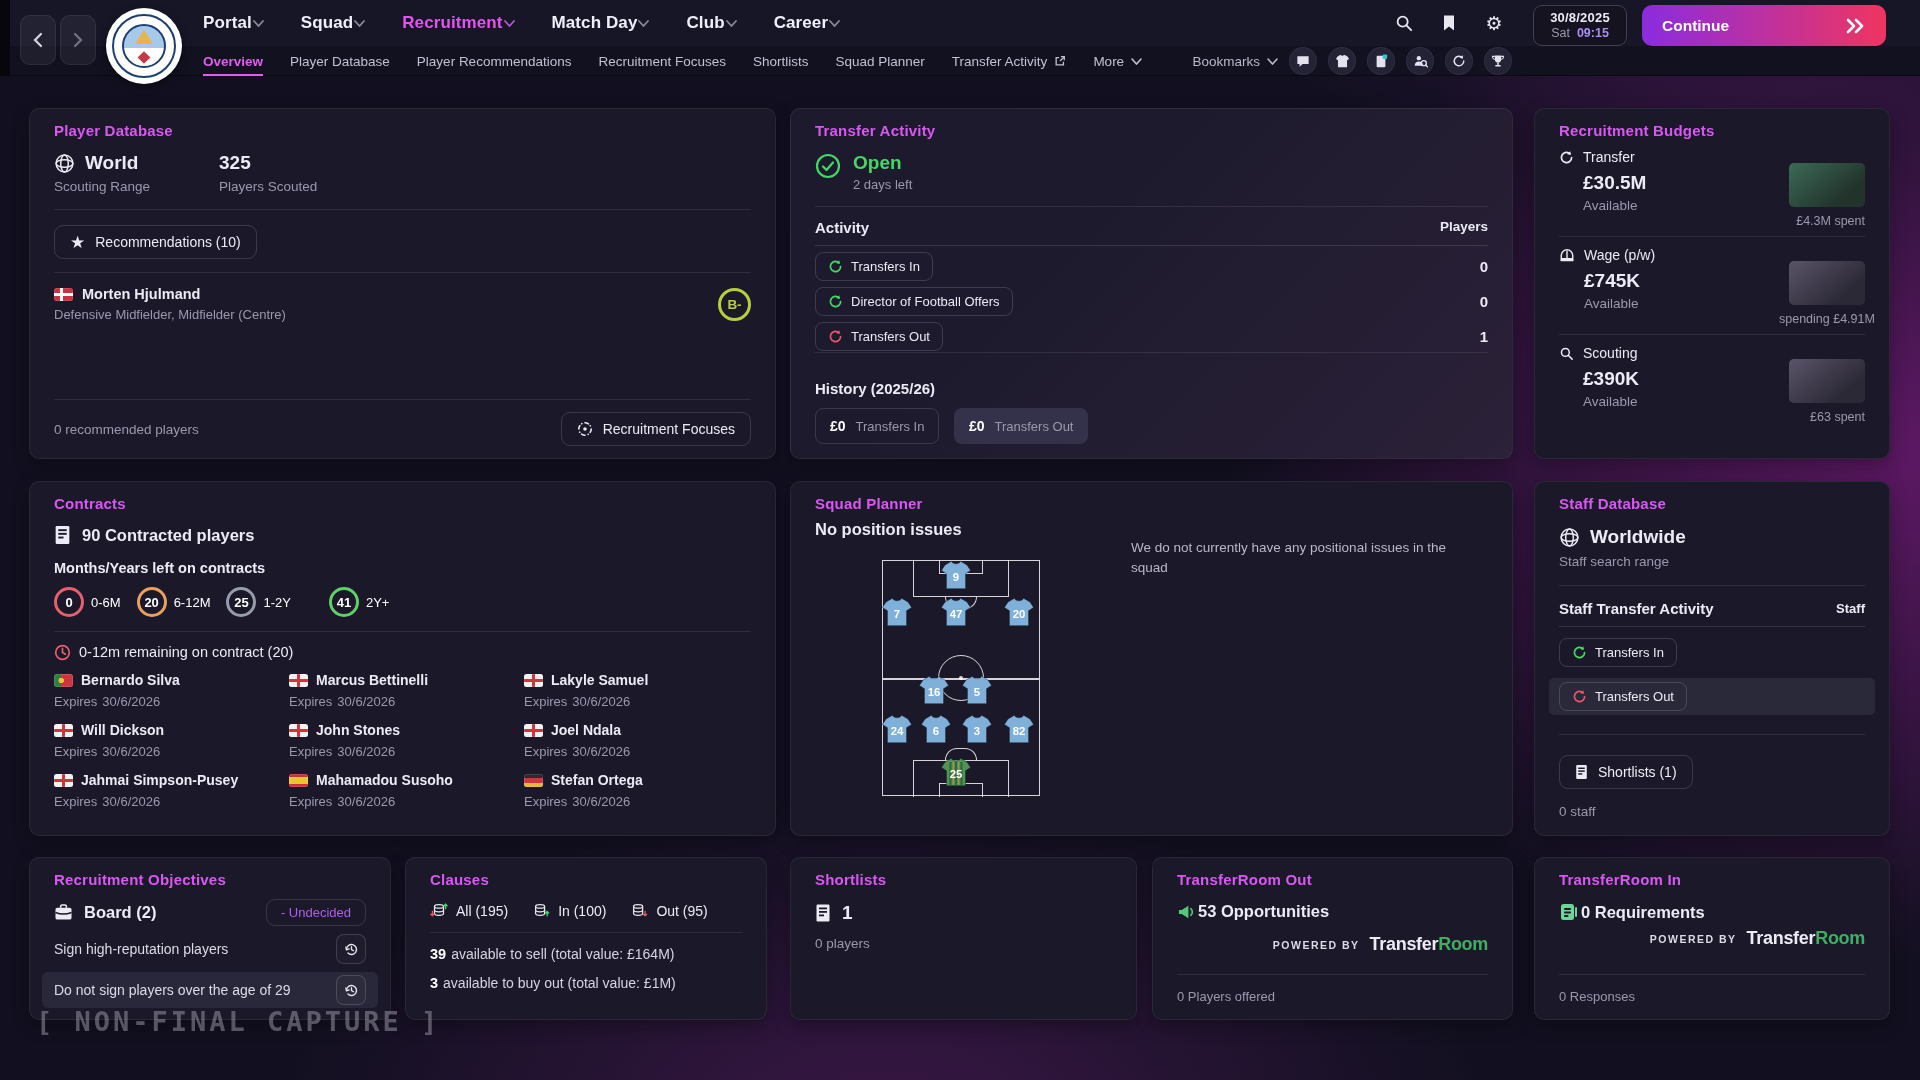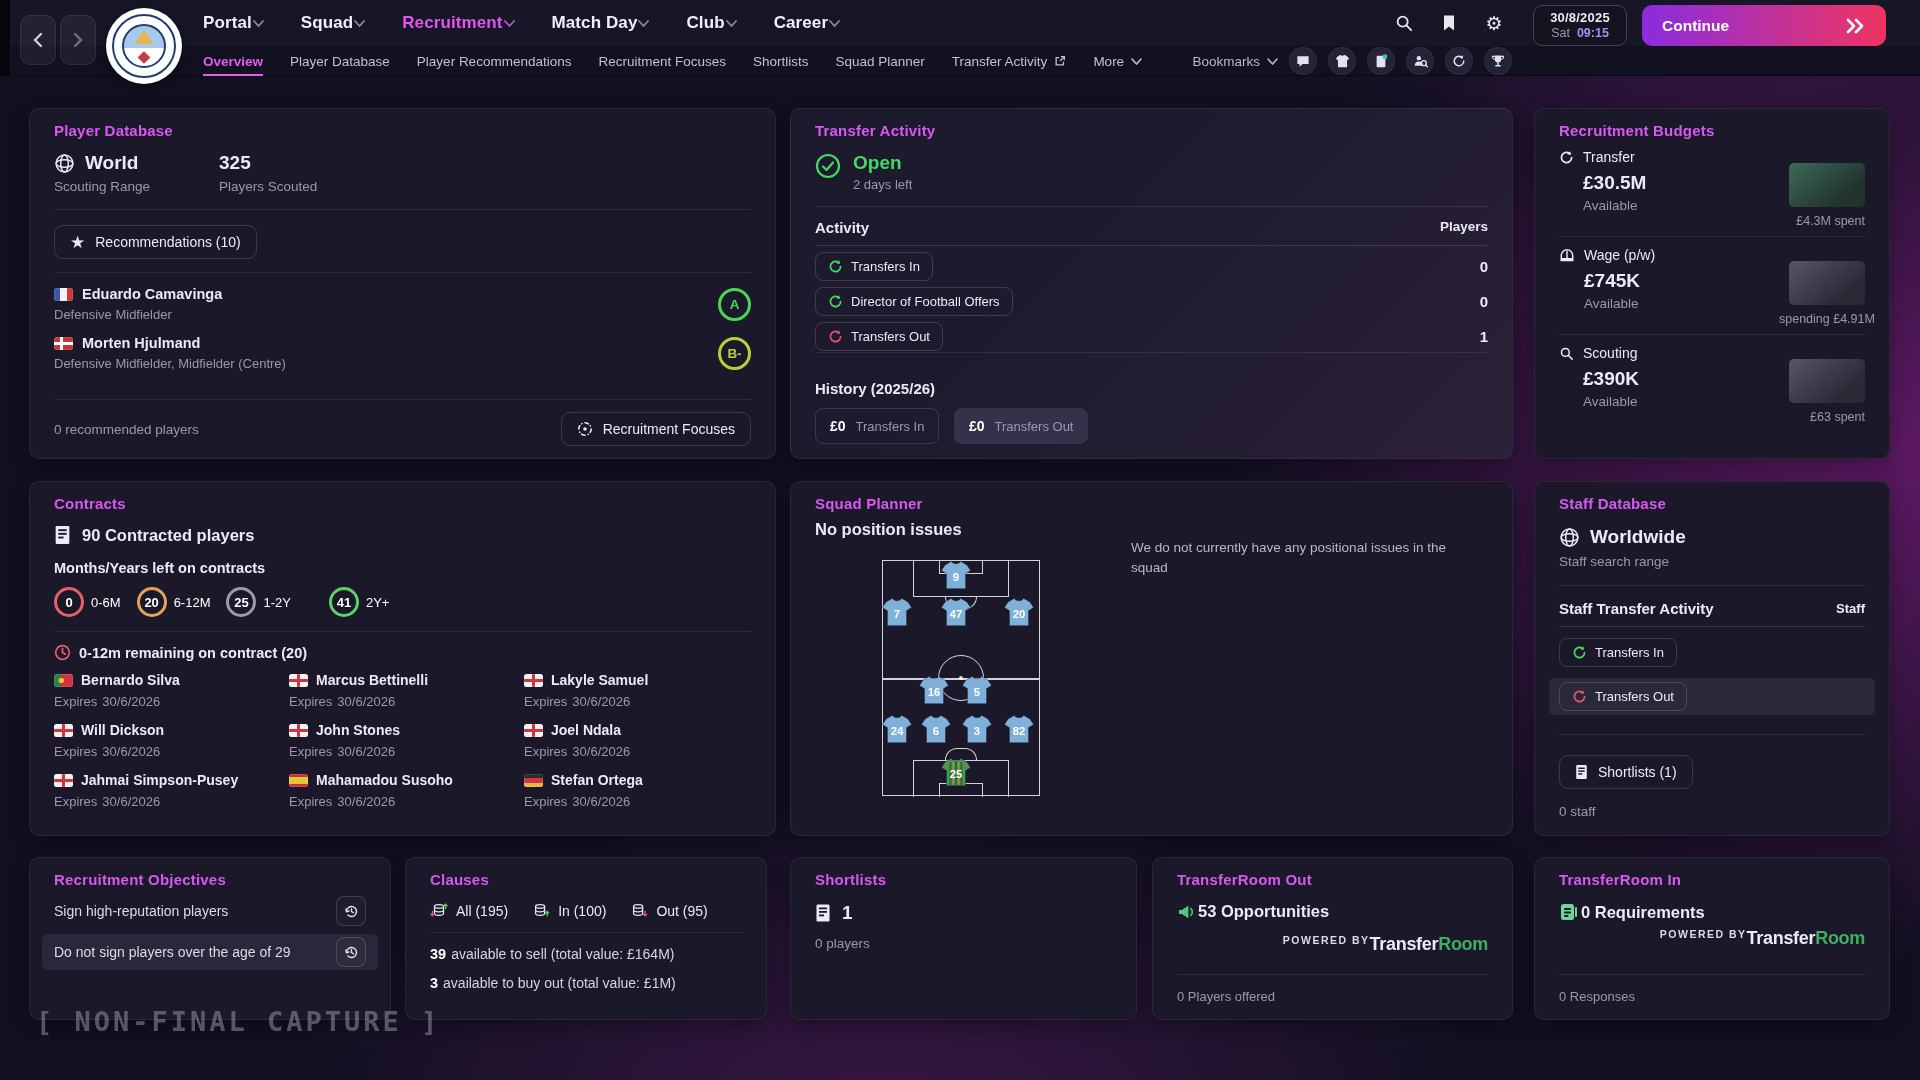--- a/index.html
+++ b/index.html
@@ -103,21 +103,21 @@
   .thumb.green{background:linear-gradient(140deg,#3c6a57,#22332c 75%)}
   .thumb.gray{background:linear-gradient(140deg,#5a5468,#2c2937 75%)}
   .bnote{font-size:12.5px;color:#9b98ad;margin-top:7px;white-space:nowrap}
   
   .co-total{display:flex;align-items:center;gap:11px;margin:13px 24px 0;font-size:16.5px;font-weight:700}
   .co-sub{margin:15px 24px 0;font-size:14.5px;font-weight:700}
   .ringrow{display:flex;align-items:center;margin:11px 24px 0}
   .ring{width:30px;height:30px;border-radius:50%;border:3px solid;display:flex;align-items:center;justify-content:center;font-weight:700;font-size:13px;color:#fff;flex:none}
   .rlabel{color:#ffffff;font-size:13px;margin:0 16px 0 7px}
   .co-div{margin-top:14px}
-  .co-exp{display:flex;align-items:flex-end;gap:8px;margin:12px 24px 0;font-size:14.5px;font-weight:700}
+  .co-exp{display:flex;align-items:flex-start;gap:8px;margin:12px 24px 0;font-size:14.5px;font-weight:400}
   .cgrid{display:grid;grid-template-columns:1fr 1fr 1fr;margin:11px 24px 0;row-gap:13px;column-gap:8px}
   .cname{display:flex;align-items:center;gap:8px;font-size:14px;font-weight:700}
   .cexp{font-size:13px;color:#9b98ad;margin-top:6px}
   .cexp .date{margin-left:5px}
   
   .sp-headline{position:absolute;left:24px;top:38px;font-size:16.5px;font-weight:700}
   .sp-note{position:absolute;left:340px;top:56px;width:350px;font-size:13.5px;color:#b9b7c9;line-height:1.45}
   .pitch{position:absolute;left:91px;top:78px;width:158px;height:236px;border:1.5px solid rgba(255,255,255,.82)}
   .pl{position:absolute;background:rgba(255,255,255,.82)}
   .pbox{position:absolute;left:50%;transform:translateX(-50%);border:1.5px solid rgba(255,255,255,.82)}
@@ -151,21 +151,21 @@
   
   .cl-filters{display:flex;align-items:center;gap:24px;margin:13px 24px 0}
   .cl-filter{display:flex;align-items:flex-end;gap:8px;font-size:14px;cursor:pointer}
   .cl-div{margin-top:13px}
   .cl-line{margin:13px 24px 0;font-size:14px;color:#d6d4e2}
   .cl-line b{color:#fff;font-size:14.5px;margin-right:5px}
   
   .sl-count{display:flex;align-items:center;gap:11px;margin:14px 24px 0;font-size:19px;font-weight:700}
   .sl-sub{margin:12px 24px 0;font-size:13.5px}
   .tr-head{display:flex;align-items:center;gap:2px;margin:14px 24px 0;font-size:16.5px;font-weight:700}
-  .powered{position:absolute;right:24px;display:flex;align-items:flex-start;}
+  .powered{position:absolute;right:24px;display:flex;align-items:center;gap:10px}
   .powered .pb{font-size:10.5px;letter-spacing:1.5px;font-weight:700;color:#dddbe8}
   .powered .brand{font-size:18px;font-weight:700;letter-spacing:-.3px}
   .powered .brand .g{color:#3fae62}
   .tr-div{position:absolute;left:24px;right:24px;bottom:44px;height:1px;background:rgba(255,255,255,.09)}
   .tr-foot{position:absolute;left:24px;bottom:15px;font-size:13px;color:#9b98ad}
   
   .watermark{position:absolute;left:36px;top:1006px;font-size:27px;font-weight:700;letter-spacing:3px;color:rgba(160,157,172,.5);z-index:50;font-family:"DejaVu Sans Mono","Liberation Mono",monospace}
 </style>
 </head>
 <body>
@@ -373,32 +373,20 @@
       </div>
     </div>
     <div class="div" style="margin-top:15px"></div>
     <div class="pd-recbtn">
       <button class="btn-line">
         <span style="font-size:17px;line-height:1">★</span>
         <span>Recommendations (10)</span>
       </button>
     </div>
     <div class="div"></div>
-    <div class="rec-row">
-      <div>
-        <div class="rec-name">
-            <span class="flag" data-flag="fr"></span>
-            <span>Eduardo Camavinga</span>
-          </div>
-        <div class="rec-pos muted">Defensive Midfielder</div>
-      </div>
-      <div class="grade" style="border-color: rgb(73, 214, 85); color: rgb(73, 214, 85);">
-          <span>A</span>
-        </div>
-    </div>
     <div class="rec-row">
       <div>
         <div class="rec-name">
             <span class="flag" data-flag="dk"></span>
             <span>Morten Hjulmand</span>
           </div>
         <div class="rec-pos muted">Defensive Midfielder, Midfielder (Centre)</div>
       </div>
       <div class="grade" style="border-color: rgb(183, 207, 58); color: rgb(183, 207, 58);">
           <span>B-</span>
@@ -761,20 +749,31 @@
             <rect x="4" y="11" width="5" height="1.8" fill="#1b1929"></rect>
           </svg>
         <span>Shortlists (1)</span>
       </button>
     </div>
     <div class="sd-staff muted">0 staff</div>
   </section>
 
   <section class="card" id="card-ro">
     <h3 class="ctitle">Recruitment Objectives</h3>
+    <div class="ob-row1">
+      <div class="ob-group">
+        <svg width="19" height="17" viewBox="0 0 20 18">
+            <path d="M7 4 V2.5 A1.5 1.5 0 0 1 8.5 1 h3 A1.5 1.5 0 0 1 13 2.5 V4" fill="none" stroke="#eceaf4" stroke-width="1.7"></path>
+            <rect x="1.5" y="4" width="17" height="12.5" rx="2" fill="#eceaf4"></rect>
+            <path d="M1.5 9 q8.5 3.4 17 0" fill="none" stroke="#1b1929" stroke-width="1.6"></path>
+          </svg>
+        <span>Board (2)</span>
+      </div>
+      <span class="pill">- Undecided</span>
+    </div>
     <div class="orow">
       <span>Sign high-reputation players</span>
       <span class="iconbtn">
           <svg width="15" height="15" viewBox="0 0 18 18">
             <path d="M3 9 a6 6 0 1 1 1.8 4.3" fill="none" stroke="currentColor" stroke-width="1.7" stroke-linecap="round"></path>
             <path d="M2.2 6 L3 9.4 L6.2 8.2" fill="none" stroke="currentColor" stroke-width="1.5" stroke-linecap="round" stroke-linejoin="round"></path>
             <polyline points="9,5.5 9,9 11.5,10.5" fill="none" stroke="currentColor" stroke-width="1.6" stroke-linecap="round"></polyline>
           </svg>
         </span>
     </div>

